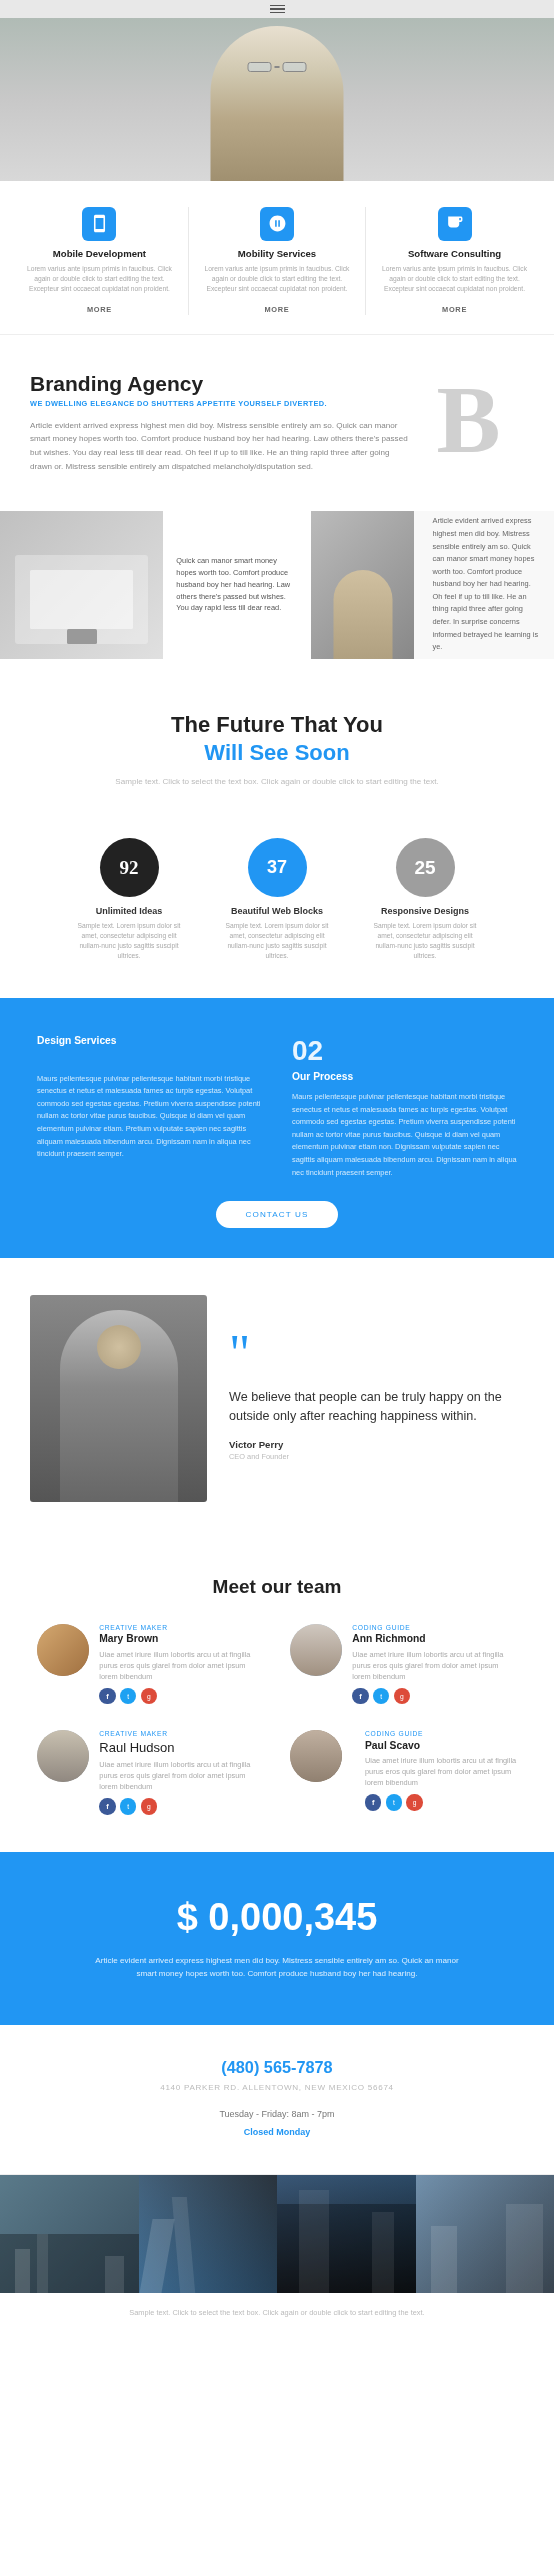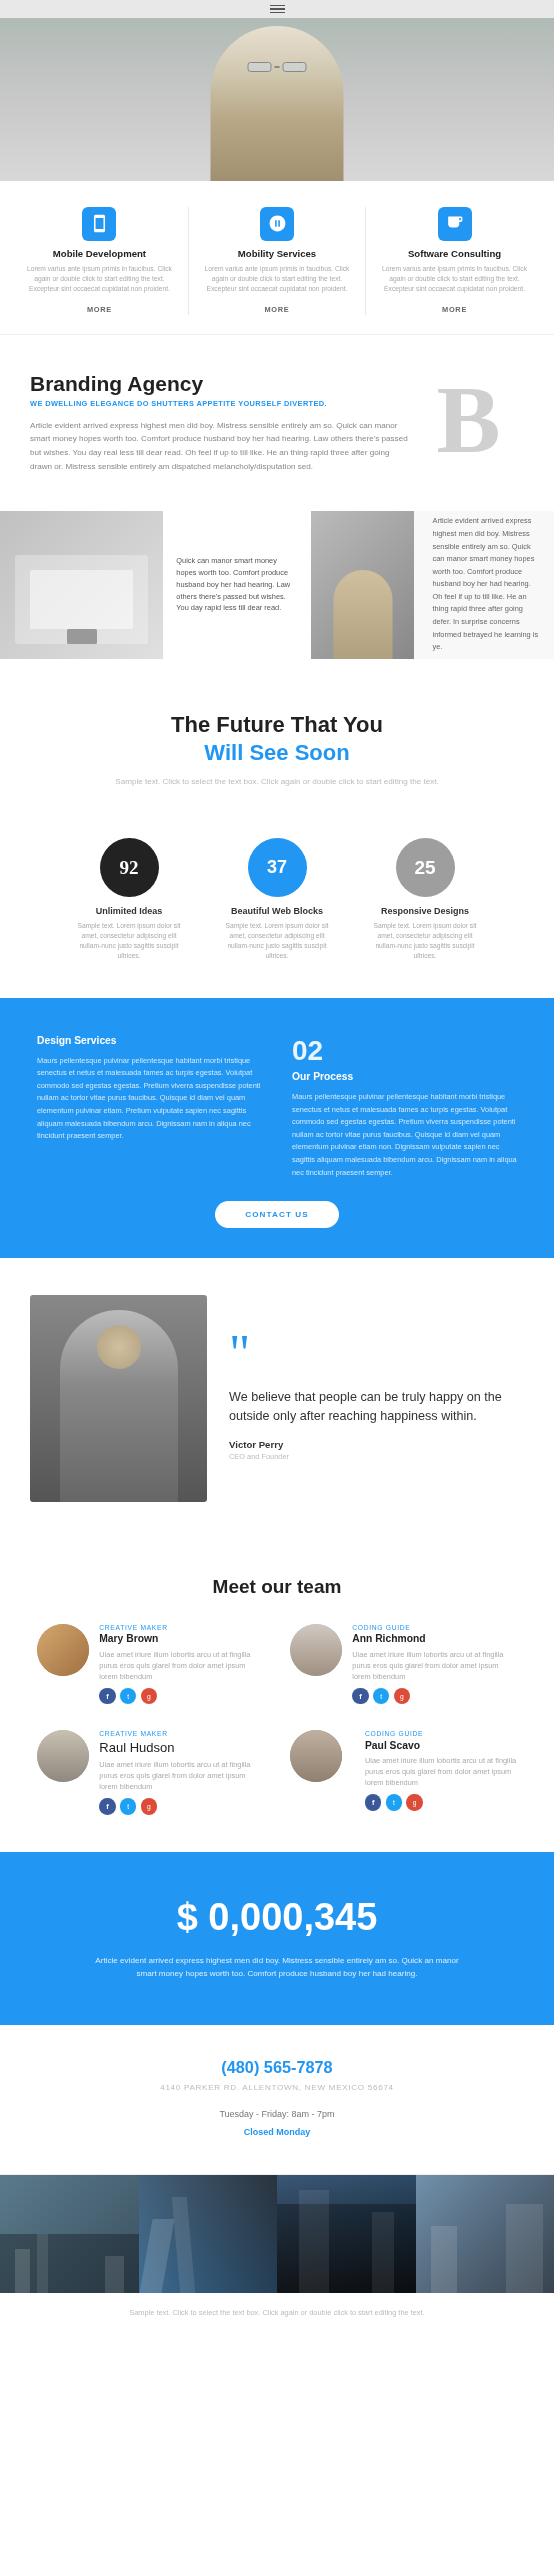--- a/index.html
+++ b/index.html
@@ -120,31 +120,31 @@
       <span>25</span>
     </div>
     <div style="font-size:9px;font-weight:bold;color:#333;margin-bottom:4.4px;">Responsive Designs</div>
     <div style="font-size:6.7px;color:#aaa;line-height:1.5;max-width:111px;">Sample text. Lorem ipsum dolor sit amet, consectetur adipiscing elit nullam-nunc justo sagittis suscipit ultrices.</div>
   </div>
 </div>
 
 <div style="background:#2196F3;padding:37px 37px 30px;">
   <div style="display:flex;gap:30px;margin-bottom:22px;">
     <div style="flex:1;">
-      <div style="font-size:10.3px;font-weight:bold;color:#fff;margin-bottom:9px;">Design Services</div>
+      <div style="font-size:10.3px;font-weight:bold;color:#fff;margin-bottom:27px;">Design Services</div>
       <p style="font-size:7.4px;color:rgba(255,255,255,0.8);line-height:1.7;">Maurs pellentesque pulvinar pellentesque habitant morbi tristique senectus et netus et malesuada fames ac turpis egestas. Volutpat commodo sed egestas egestas. Pretium viverra suspendisse potenti nullam ac tortor vitae purus faucibus. Quisque id diam vel quam elementum pulvinar etiam. Pretium vulputate sapien nec sagittis aliquam malesuada bibendum arcu. Dignissam nam in aliqua nec tincidunt praesent semper.</p>
     </div>
     <div style="flex:1;">
       <div style="font-size:28px;font-weight:bold;color:rgba(255,255,255,0.9);margin-bottom:4.4px;">02</div>
       <div style="font-size:10.3px;font-weight:bold;color:#fff;margin-bottom:9px;">Our Process</div>
       <p style="font-size:7.4px;color:rgba(255,255,255,0.8);line-height:1.7;">Maurs pellentesque pulvinar pellentesque habitant morbi tristique senectus et netus et malesuada fames ac turpis egestas. Volutpat commodo sed egestas egestas. Pretium viverra suspendisse potenti nullam ac tortor vitae purus faucibus. Quisque id diam vel quam elementum pulvinar etiam non. Dignissam vulputate sapien nec sagittis aliquam malesuada bibendum arcu. Dignissam nam in aliqua nec tincidunt praesent semper.</p>
     </div>
   </div>
   <div style="text-align:center;">
-    <button style="padding:9px 30px;background:#fff;color:#2196F3;border:none;border-radius:18.5px;font-size:8.1px;font-weight:bold;letter-spacing:1.1px;cursor:pointer;text-transform:uppercase;">CONTACT US</button>
+    <button style="padding:9px 30px;background:#fff;color:#2196F3;border:none;border-radius:18.5px;font-size:8.1px;font-weight:normal;letter-spacing:1.1px;cursor:pointer;text-transform:uppercase;">CONTACT US</button>
   </div>
 </div>
 
 <div style="display:flex;padding:37px 30px;gap:22px;align-items:center;background:#fff;">
   <div style="flex:0 0 177px;height:207px;background:linear-gradient(180deg,#888 0%,#555 100%);border-radius:3px;overflow:hidden;position:relative;">
 
     <div style="position:absolute;bottom:0;left:50%;transform:translateX(-50%);width:118px;height:192px;background:linear-gradient(180deg,#bbb 0%,#888 40%,#666 100%);border-radius:59px 59px 0 0;"></div>
     <div style="position:absolute;top:30px;left:50%;transform:translateX(-50%);width:44px;height:44px;background:radial-gradient(#d0c0a0,#b0a080);border-radius:50%;"></div>
   </div>
   <div style="flex:1;">

